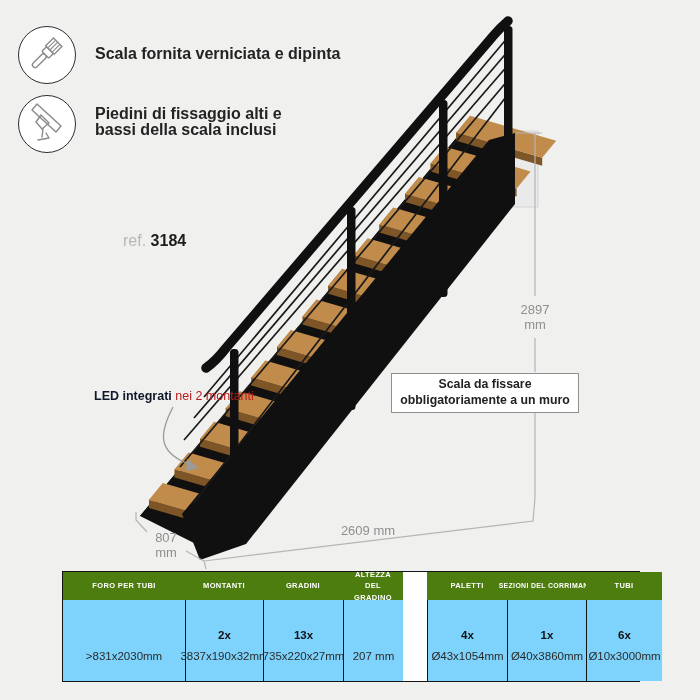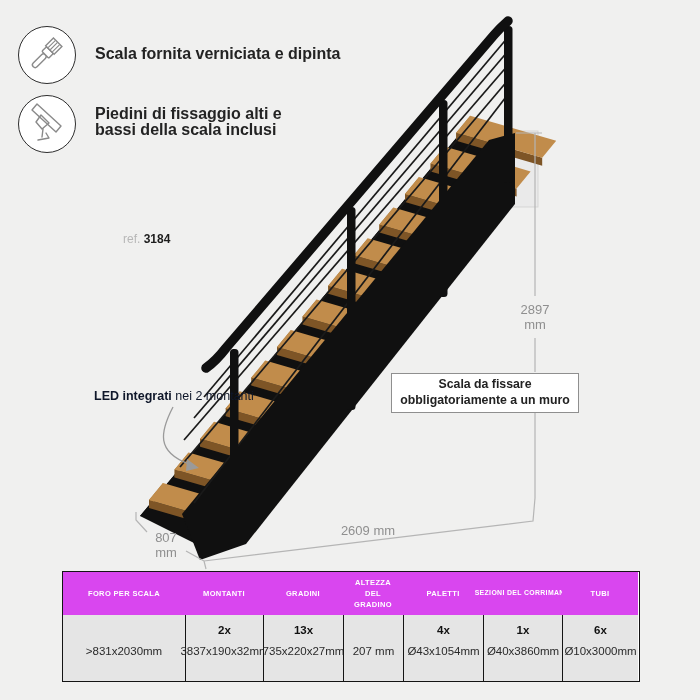--- a/index.html
+++ b/index.html
@@ -13,27 +13,27 @@
 
   
   .feat-circle{
     position:absolute;width:58px;height:58px;border-radius:50%;
     background:#ffffff;border:1.4px solid #2e2e2e;box-sizing:border-box;
   }
   .feat-text{
     position:absolute;font-size:16px;font-weight:bold;color:#232323;line-height:16px;
   }
 
-  .ref-line{position:absolute;left:123px;top:232px;font-size:12px;}
+  .ref-line{position:absolute;left:123px;top:232px;font-size:16px;}
   .ref-label{color:#b7b7b7;font-weight:normal;}
   .ref-value{color:#1d1d1d;font-weight:bold;}
 
   .led-note{position:absolute;left:94px;top:389px;font-size:12.5px;}
   .led-bold{color:#0f172a;font-weight:bold;}
-  .led-rest{color:#0f172a;}
+  .led-rest{color:#b91c1c;}
 
   .dim-text{
     position:absolute;color:#8f8f8f;font-size:13px;line-height:15px;text-align:center;
   }
 
   .wall-box{
     position:absolute;left:391px;top:373px;width:188px;height:40px;
     background:#ffffff;border:1px solid #8f8f8f;box-sizing:border-box;
     display:flex;align-items:center;justify-content:center;text-align:center;
     font-size:12.3px;font-weight:bold;color:#222222;line-height:1.3;
@@ -42,30 +42,31 @@
 
   
   .spec-table{
     position:absolute;left:62px;top:571px;width:578px;height:111px;
     display:flex;flex-direction:row;
     border:1.5px solid #141414;box-sizing:border-box;background:#ffffff;
   }
   .spec-col{display:flex;flex-direction:column;box-sizing:border-box;flex:0 0 auto;}
   .spec-col + .spec-col .spec-body{border-left:1.4px solid #141414;}
   .spec-head{
-    height:43px;background:#d946ef;color:#ffffff;
+    height:28px;background:#4d7c0f;color:#ffffff;
     display:flex;align-items:center;justify-content:center;text-align:center;
     font-size:7.5px;font-weight:bold;letter-spacing:0.35px;line-height:1.5;
     white-space:nowrap;
   }
   .spec-col:nth-child(4) .spec-head{white-space:normal;padding:0 8px;}
   .spec-col:nth-child(6) .spec-head{font-size:6.9px;}
   .spec-body{
-    flex:1;background:#e5e5e5;display:flex;flex-direction:column;align-items:center;
+    flex:1;background:#7dd3fc;display:flex;flex-direction:column;align-items:center;
     box-sizing:border-box;
+    justify-content:center;
   }
   .spec-qty{height:17px;margin-top:9px;font-size:11.5px;font-weight:bold;color:#111111;}
   .spec-val{font-size:11.5px;color:#2a2a2a;margin-top:4px;white-space:nowrap;}
 </style>
 </head>
 <body>
 
 <svg id="stair-svg" class="abs" style="left:0;top:0;" width="700" height="700" viewBox="0 0 700 700">
 
   <g>
@@ -196,21 +197,21 @@
 </div>
 <div class="dim-text" style="left:136px;top:530px;width:60px;">
   <div>807</div>
   <div>mm</div>
 </div>
 
 <div class="wall-box">Scala da fissare obbligatoriamente a un muro</div>
 
 <div class="spec-table">
   <div class="spec-col" style="width:122px;">
-    <div class="spec-head">FORO PER SCALA</div>
+    <div class="spec-head">FORO PER TUBI</div>
     <div class="spec-body">
       <div class="spec-qty"></div>
       <div class="spec-val">&gt;831x2030mm</div>
     </div>
   </div>
   <div class="spec-col" style="width:78px;">
     <div class="spec-head">MONTANTI</div>
     <div class="spec-body">
       <div class="spec-qty">2x</div>
       <div class="spec-val">3837x190x32mm</div>
@@ -223,21 +224,21 @@
       <div class="spec-val">735x220x27mm</div>
     </div>
   </div>
   <div class="spec-col" style="width:60px;">
     <div class="spec-head">ALTEZZA DEL GRADINO</div>
     <div class="spec-body">
       <div class="spec-qty"></div>
       <div class="spec-val">207 mm</div>
     </div>
   </div>
-  <div class="spec-col" style="width:80px;">
+  <div class="spec-col" style="width:80px;margin-left:24px;">
     <div class="spec-head">PALETTI</div>
     <div class="spec-body">
       <div class="spec-qty">4x</div>
       <div class="spec-val">Ø43x1054mm</div>
     </div>
   </div>
   <div class="spec-col" style="width:79px;">
     <div class="spec-head">SEZIONI DEL CORRIMANO</div>
     <div class="spec-body">
       <div class="spec-qty">1x</div>

